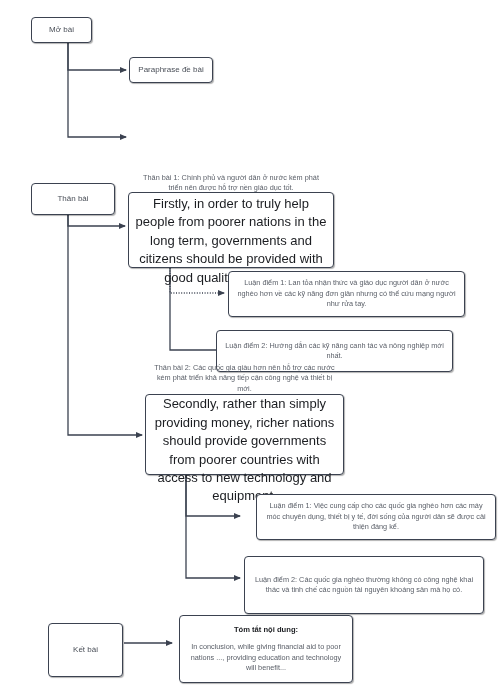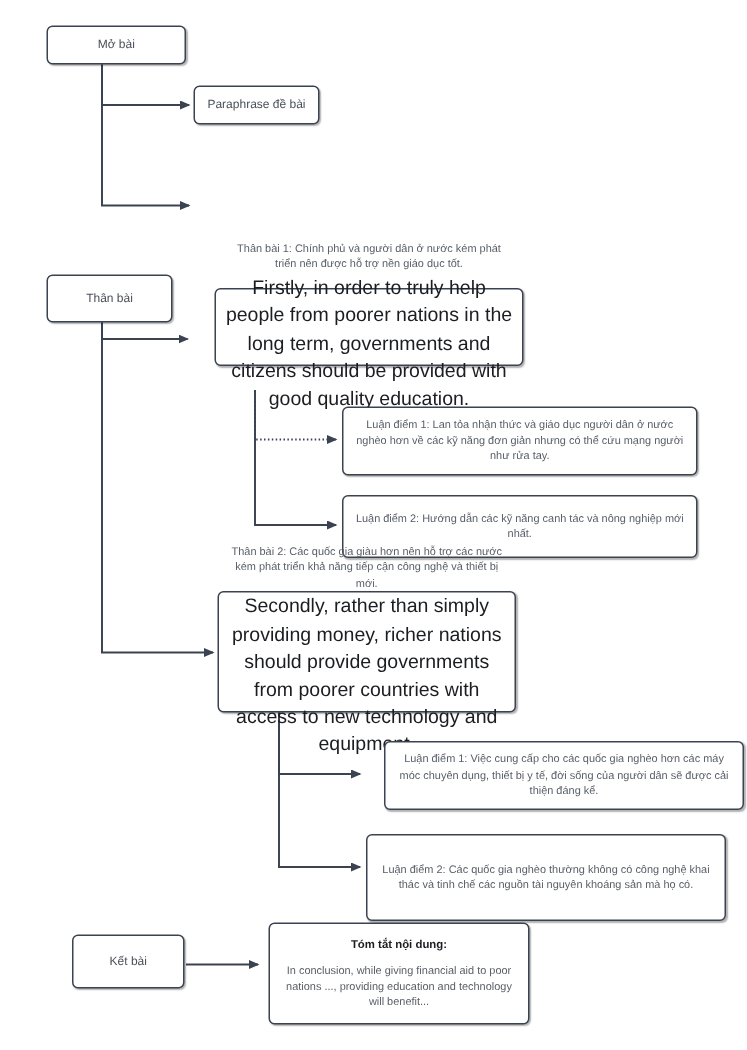--- a/index.html
+++ b/index.html
@@ -95,60 +95,60 @@
 
     <path d="M170,260 L170,350 L224,350" fill="none" stroke="#3b4250" stroke-width="1.3" marker-end="url(#arrow)"></path>
 
     <path d="M186,475 L186,516 L240,516" fill="none" stroke="#3b4250" stroke-width="1.3" marker-end="url(#arrow)"></path>
 
     <path d="M186,475 L186,578 L240,578" fill="none" stroke="#3b4250" stroke-width="1.3" marker-end="url(#arrow)"></path>
 
     <path d="M124,643 L172,643" fill="none" stroke="#3b4250" stroke-width="1.3" marker-end="url(#arrow)"></path>
   </svg>
 
-  <div class="node" style="left:31px; top:17px; width:93px; height:26px;">
+  <div class="node" style="left:31px; top:17px; width:61px; height:26px;">
     <span class="lbl line">Mở bài</span>
   </div>
 
   <div class="node" style="left:129px; top:57px; width:84px; height:26px;">
     <span class="lbl line">Paraphrase đề bài</span>
   </div>
 
 
   <div class="node" style="left:31px; top:183px; width:84px; height:32px;">
     <span class="lbl line">Thân bài</span>
   </div>
 
-  <div class="node" style="left:143px; top:192px; width:206px; height:52px;">
+  <div class="node" style="left:128px; top:192px; width:206px; height:76px;">
     <span class="vn line">Thân bài 1: Chính phủ và người dân ở nước kém phát triển nên được hỗ trợ nền giáo dục tốt.</span>
     <span class="en line">Firstly, in order to truly help people from poorer nations in the long term, governments and citizens should be provided with good quality education.</span>
   </div>
 
   <div class="node" style="left:228px; top:271px; width:237px; height:46px;">
     <span class="vn line">Luận điểm 1: Lan tỏa nhận thức và giáo dục người dân ở nước nghèo hơn về các kỹ năng đơn giản nhưng có thể cứu mạng người như rửa tay.</span>
   </div>
 
-  <div class="node" style="left:228px; top:330px; width:237px; height:42px;">
+  <div class="node" style="left:216px; top:330px; width:237px; height:42px;">
     <span class="vn line">Luận điểm 2: Hướng dẫn các kỹ năng canh tác và nông nghiệp mới nhất.</span>
   </div>
 
   <div class="node" style="left:145px; top:394px; width:199px; height:81px;">
     <span class="vn line">Thân bài 2: Các quốc gia giàu hơn nên hỗ trợ các nước kém phát triển khả năng tiếp cận công nghệ và thiết bị mới.</span>
     <span class="en line">Secondly, rather than simply providing money, richer nations should provide governments from poorer countries with access to new technology and equipment.</span>
   </div>
 
   <div class="node" style="left:244px; top:494px; width:240px; height:46px;margin-left:12px;">
     <span class="vn line">Luận điểm 1: Việc cung cấp cho các quốc gia nghèo hơn các máy móc chuyên dụng, thiết bị y tế, đời sống của người dân sẽ được cải thiện đáng kể.</span>
   </div>
 
   <div class="node" style="left:244px; top:556px; width:240px; height:58px;">
     <span class="vn line">Luận điểm 2: Các quốc gia nghèo thường không có công nghệ khai thác và tinh chế các nguồn tài nguyên khoáng sản mà họ có.</span>
   </div>
 
-  <div class="node" style="left:48px; top:623px; width:75px; height:36px;">
+  <div class="node" style="left:48px; top:623px; width:75px; height:54px;">
     <span class="lbl line">Kết bài</span>
   </div>
 
   <div class="node" style="left:179px; top:615px; width:174px; height:68px;">
     <span class="hd line">Tóm tắt nội dung:</span>
     <span class="gap"></span>
     <span class="vn line">In conclusion, while giving financial aid to poor nations ..., providing education and technology will benefit...</span>
   </div>
 
 </div>

